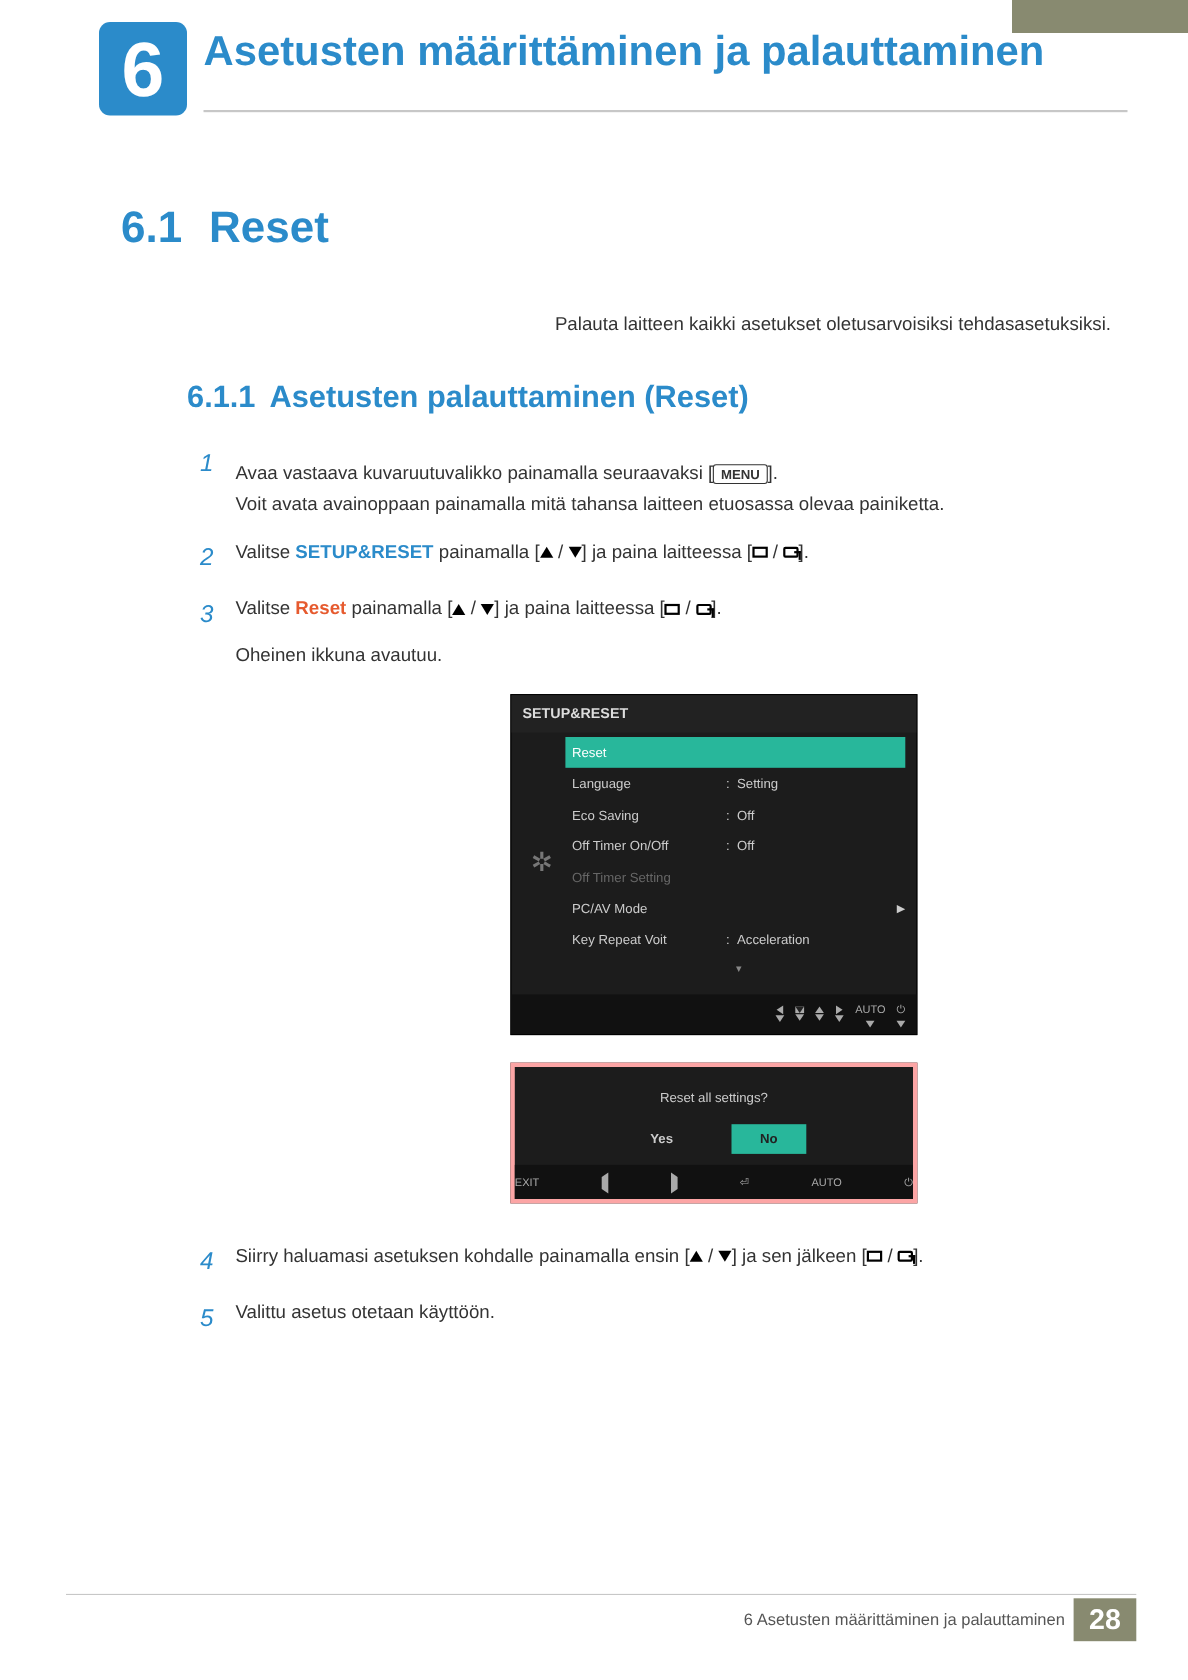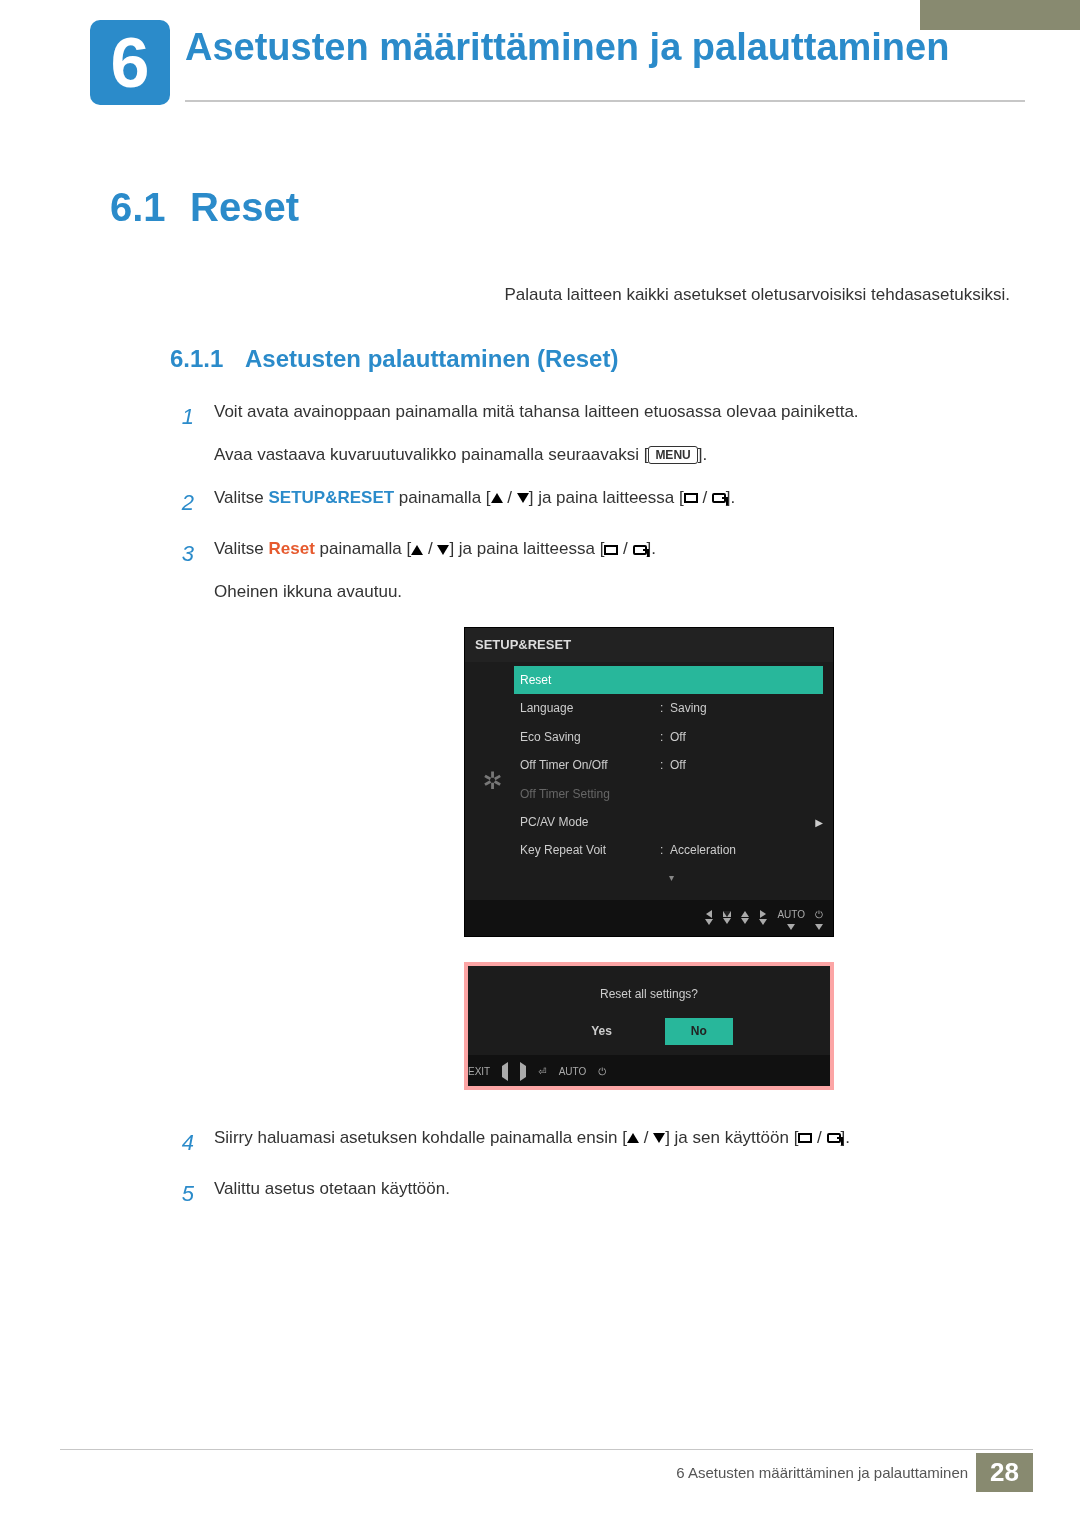--- a/index.html
+++ b/index.html
@@ -10,21 +10,21 @@
   .top-stripe { position:absolute; top:0; right:0; width:160px; height:30px; background:#888a70; }
   .chapter-badge { position:absolute; left:90px; top:20px; width:80px; height:85px; background:#2b8bca; border-radius:10px; color:#fff; font-size:70px; font-weight:bold; display:flex; align-items:center; justify-content:center; }
   .chapter-title-line { position:absolute; left:185px; top:26px; font-size:38px; color:#2b8bca; font-weight:bold; }
   .rule { position:absolute; left:185px; right:55px; top:100px; height:2px; background:#c7c7c7; }
 
   
   .content { position:absolute; left:110px; right:70px; top:185px; }
   .h1 { font-size:40px; color:#2b8bca; font-weight:bold; margin-bottom:55px; }
   .h1-num { display:inline-block; width:80px; }
   .intro { font-size:17px; color:#333; margin:0 0 40px 60px;text-align:right; }
-  .h2 { font-size:24px; color:#2b8bca; font-weight:bold; margin:0 0 25px 60px; }
+  .h2 { font-size:28px; color:#2b8bca; font-weight:bold; margin:0 0 25px 60px; }
   .h2-num { display:inline-block; width:75px; }
 
   .steps { margin-left:60px; }
   .step { display:flex; gap:20px; margin-bottom:14px; font-size:17px; line-height:1.7; align-items:flex-start; }
   .step-num { font-style:italic; font-size:22px; color:#2b8bca; width:24px; flex:0 0 24px; text-align:right; }
   .step-body { flex:1; }
   .bold-blue { color:#2b8bca; font-weight:bold; }
   .bold-red { color:#e65a2e; font-weight:bold; }
   .btn-pill { display:inline-block; border:1px solid #333; border-radius:3px; padding:0 6px; font-size:12px; font-weight:bold; vertical-align:middle; line-height:16px; }
   .btn-pill.menu { background:#fff; }
@@ -56,21 +56,21 @@
   .nav-tri-u{width:0;height:0;border-left:4px solid transparent;border-right:4px solid transparent;border-bottom:6px solid #aaa;}
   .nav-tri-d{width:0;height:0;border-left:4px solid transparent;border-right:4px solid transparent;border-top:6px solid #aaa;}
 
   .osd2 { width:370px; background:#1c1c1c; margin-top:25px; border:4px solid #fca5a5; }
   .osd2-inner { padding:18px 10px 10px; text-align:center; color:#ccc; font-size:12px; }
   .osd2-q { margin-bottom:14px; }
   .osd2-btns { display:flex; justify-content:center; gap:27px;font-weight:bold; }
   .osd2-btn { padding:3px 26px; font-size:12px; }
   .osd2-btn.yes { color:#ccc; }
   .osd2-btn.no { background:#28b79b; color:#222; }
-  .osd2-nav { display:flex; justify-content:flex-start; gap:12px; padding:8px 0 6px; font-size:10px; color:#aaa; background:#111; align-items:center;}
+  .osd2-nav { display:flex; justify-content:space-between; gap:12px; padding:8px 0 6px; font-size:10px; color:#aaa; background:#111; align-items:center;}
 
   
   .footer { position:absolute; bottom:35px; left:0; right:0; height:40px; }
   .footer-bar { position:absolute; right:47px; bottom:0; height:40px; display:flex; align-items:center; }
   .footer-text { font-size:15px; color:#555; margin-right:8px; }
   .footer-num { background:#888a70; color:#fff; font-size:26px; font-weight:bold; padding:4px 14px; }
   .footer-rule { position:absolute; left:60px; right:47px; bottom:42px; height:1px; background:#c7c7c7; }
 </style>
 </head>
 <body>
@@ -91,24 +91,24 @@
 
   <div class="h2">
     <span class="h2-num">6.1.1</span><span>Asetusten palauttaminen (Reset)</span>
   </div>
 
   <div class="steps">
 
     <div class="step">
       <div class="step-num">1</div>
       <div class="step-body">
-        <div>Voit avata avainoppaan painamalla mitä tahansa laitteen etuosassa olevaa painiketta.</div>
         <div style="margin-top:14px;">
           <span>Avaa vastaava kuvaruutuvalikko painamalla seuraavaksi [</span><span class="btn-pill menu">MENU</span><span>].</span>
         </div>
+        <div>Voit avata avainoppaan painamalla mitä tahansa laitteen etuosassa olevaa painiketta.</div>
       </div>
     </div>
 
     <div class="step">
       <div class="step-num">2</div>
       <div class="step-body">
         <span>Valitse </span><span class="bold-blue">SETUP&amp;RESET</span><span> painamalla [</span><span class="tri-up"></span> / <span class="tri-down"></span><span>] ja paina laitteessa [</span><span class="rect-ico"></span> / <span class="enter-ico"></span><span>].</span>
       </div>
     </div>
 
@@ -125,21 +125,21 @@
             <div class="osd-title">SETUP&amp;RESET</div>
             <div class="osd-body">
               <div class="osd-icon-col">✲</div>
               <div class="osd-rows">
                 <div class="osd-row hi">
                     <span class="osd-label">Reset</span>
                   </div>
                 <div class="osd-row">
                     <span class="osd-label">Language</span>
                     <span class="osd-colon">:</span>
-                    <span class="osd-val">Saving</span>
+                    <span class="osd-val">Setting</span>
                   </div>
                 <div class="osd-row">
                     <span class="osd-label">Eco Saving</span>
                     <span class="osd-colon">:</span>
                     <span class="osd-val">Off</span>
                   </div>
                 <div class="osd-row">
                     <span class="osd-label">Off Timer On/Off</span>
                     <span class="osd-colon">:</span>
                     <span class="osd-val">Off</span>
@@ -203,21 +203,21 @@
               <span>⏻</span>
             </div>
           </div>
         </div>
       </div>
     </div>
 
     <div class="step">
       <div class="step-num">4</div>
       <div class="step-body">
-        <span>Siirry haluamasi asetuksen kohdalle painamalla ensin [</span><span class="tri-up"></span> / <span class="tri-down"></span><span>] ja sen käyttöön [</span><span class="rect-ico"></span> / <span class="enter-ico"></span><span>].</span>
+        <span>Siirry haluamasi asetuksen kohdalle painamalla ensin [</span><span class="tri-up"></span> / <span class="tri-down"></span><span>] ja sen jälkeen [</span><span class="rect-ico"></span> / <span class="enter-ico"></span><span>].</span>
       </div>
     </div>
 
     <div class="step">
       <div class="step-num">5</div>
       <div class="step-body">Valittu asetus otetaan käyttöön.</div>
     </div>
   </div>
 </div>
 

